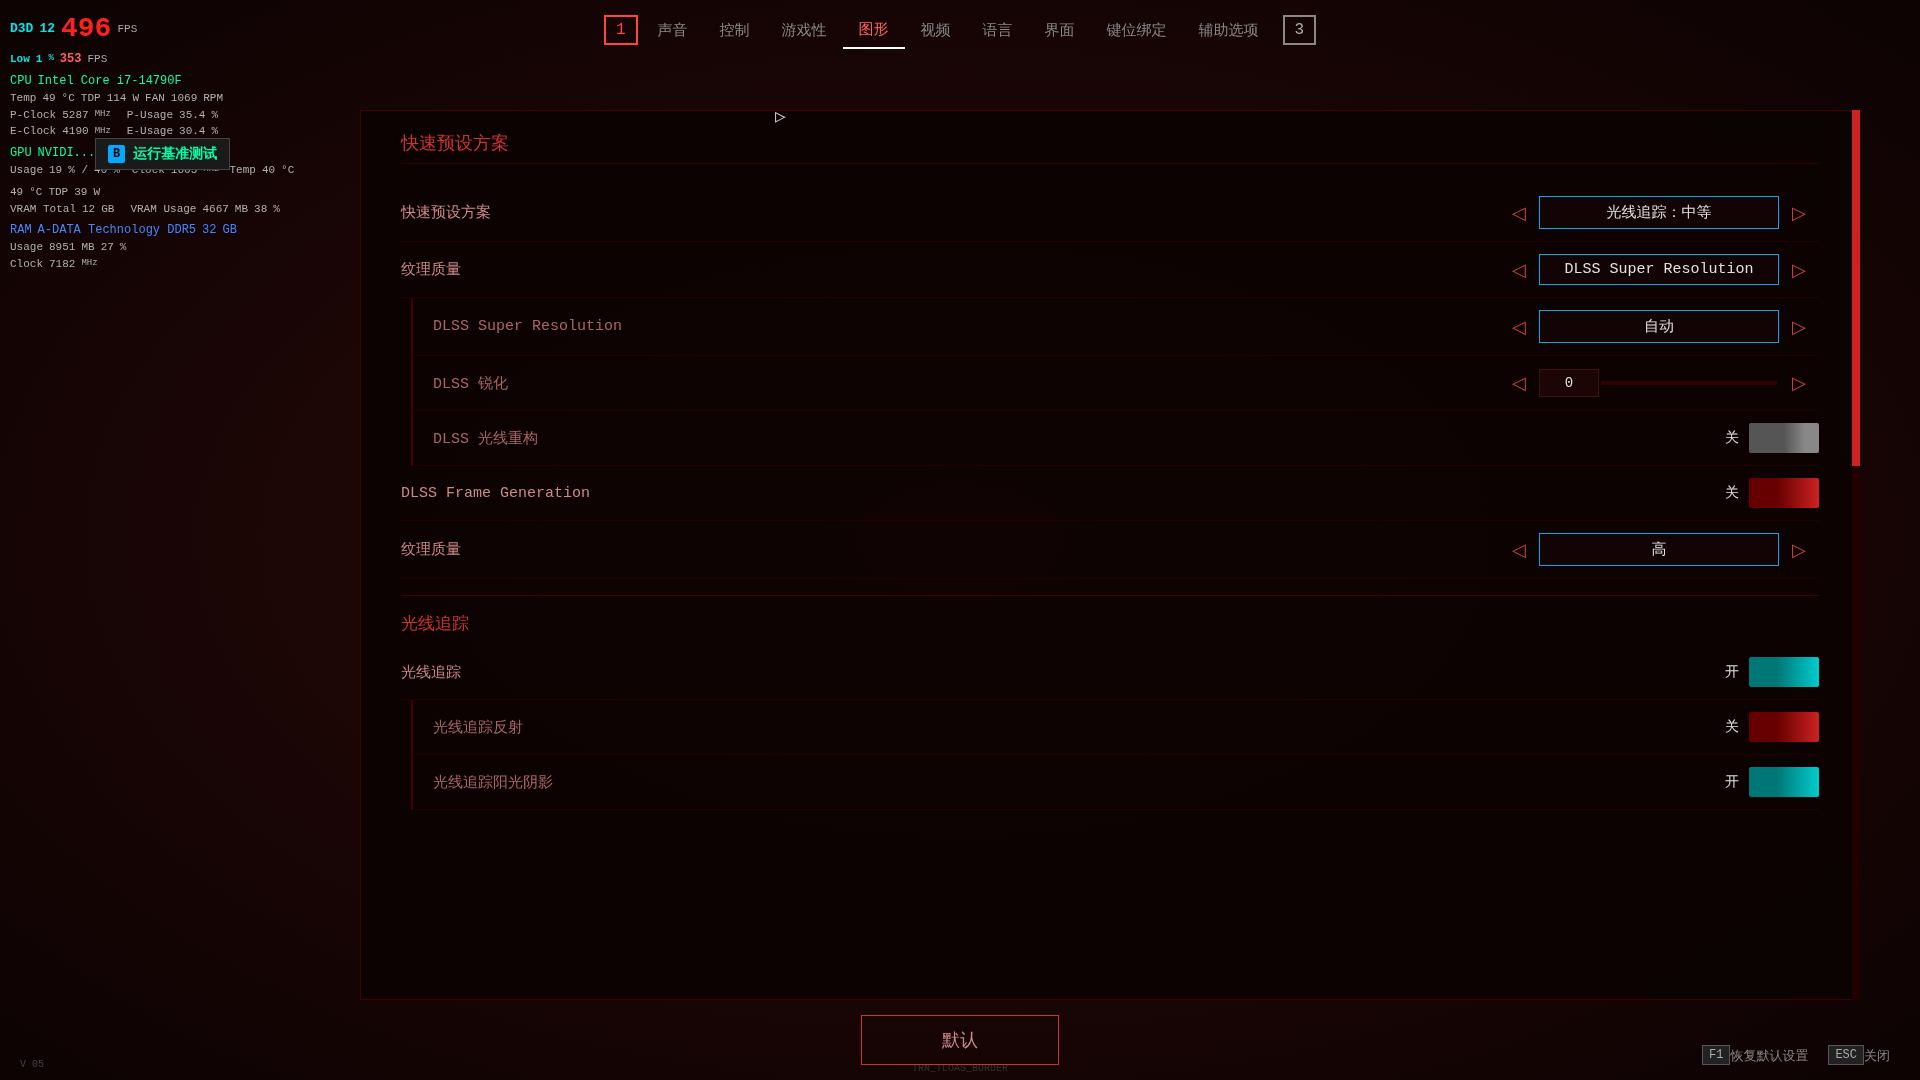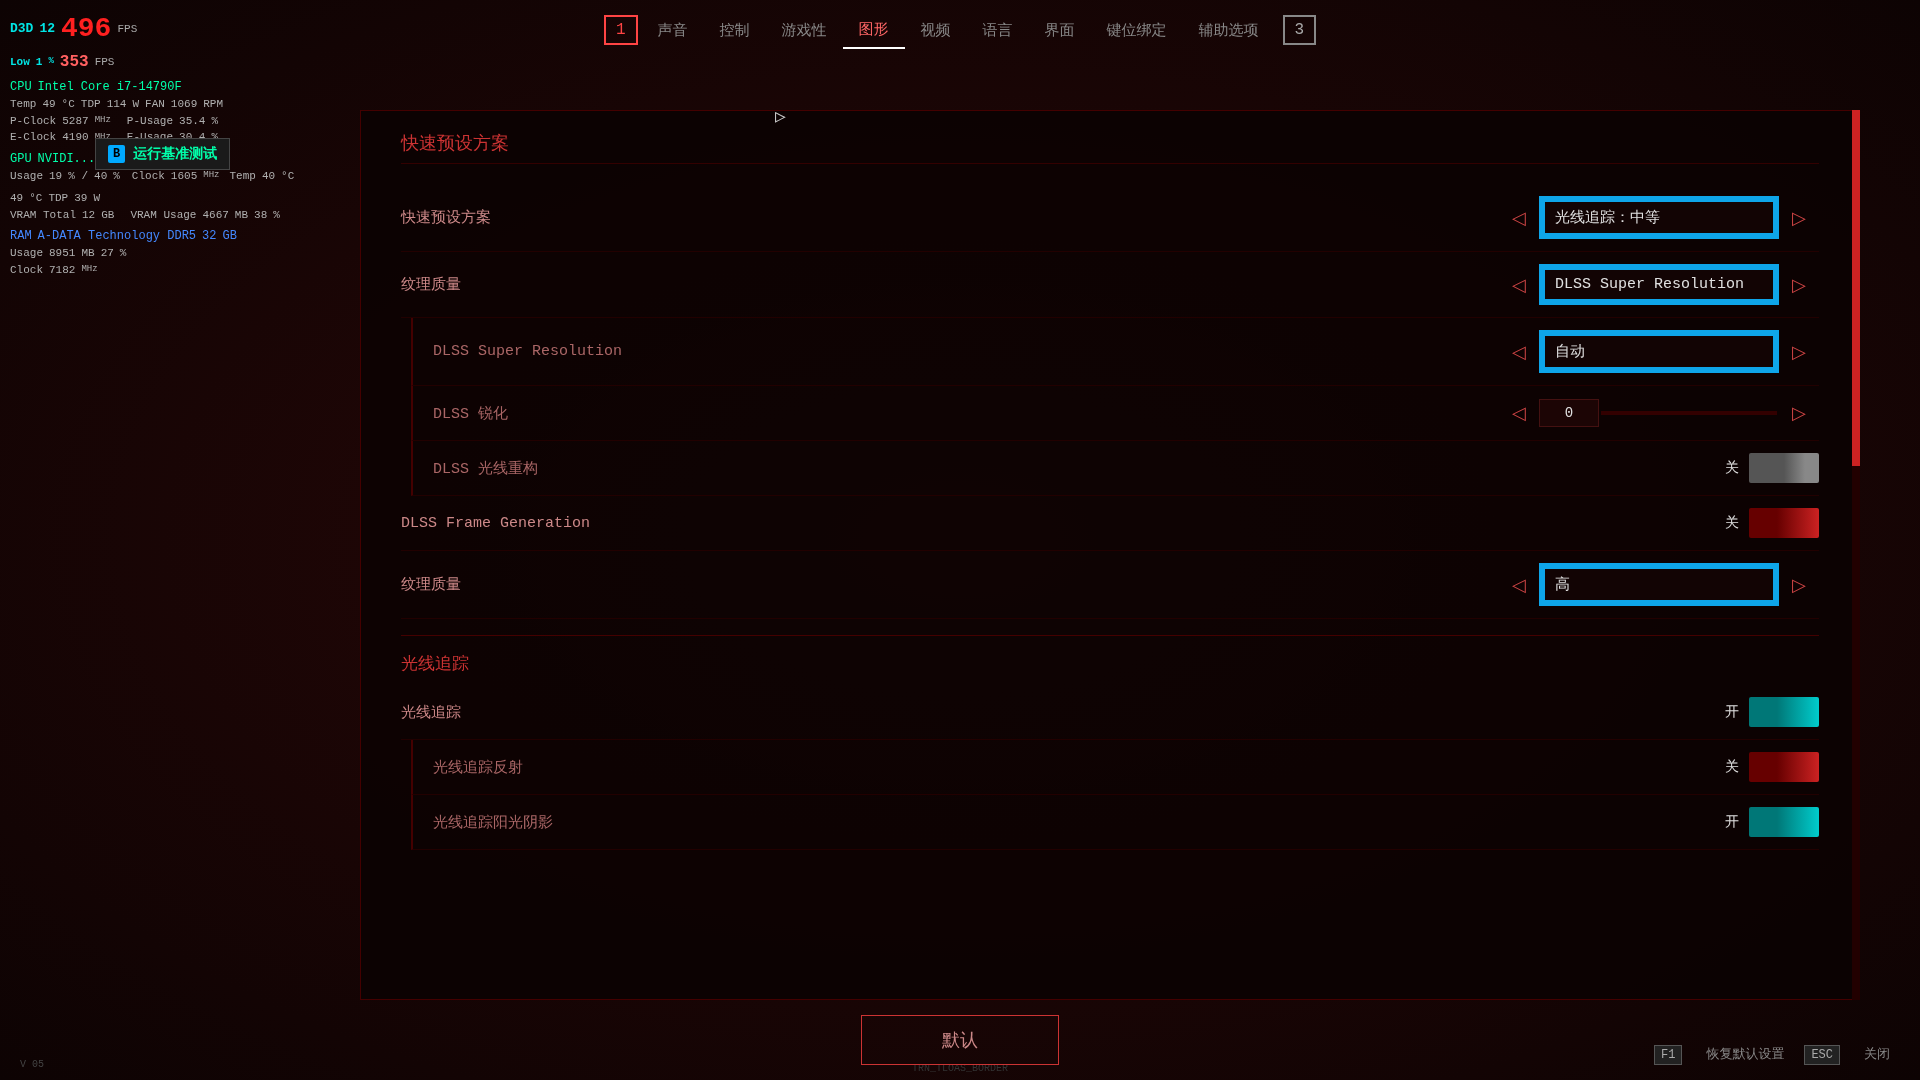--- a/index.html
+++ b/index.html
@@ -31,21 +31,21 @@
       font-size: 13px;
       line-height: 1.5;
     }
 
     .hud-line { display: flex; align-items: center; gap: 6px; flex-wrap: wrap; }
     .hud-cyan { color: #00e5e5; font-weight: bold; }
 
     .hud-d3d { color: #00e5e5; font-size: 13px; font-weight: bold; }
     .hud-fps-big { color: #ff2020; font-size: 28px; font-weight: bold; }
     .hud-fps-label { color: #aaa; font-size: 11px; vertical-align: super; }
-    .hud-fps-low { color: #ff6060; font-size: 16px; font-weight: bold; }
+    .hud-fps-low { color: #ff6060; font-size: 12px; font-weight: bold; }
 
     .cpu-line { color: #00ffaa; font-size: 12px; }
     .temp-line { color: #b0b0b0; font-size: 11px; }
     .gpu-line { color: #00ffaa; font-size: 12px; }
     .ram-line { color: #4488ff; font-size: 12px; }
 
     
     .benchmark-tooltip {
       position: absolute;
       top: 138px;
@@ -172,25 +172,25 @@
       color: #cc4444;
       font-size: 18px;
       cursor: pointer;
       padding: 4px 12px;
       width: 40px;
       text-align: center;
     }
 
     .selector-value {
       flex: 1;
-      text-align: left;
+      text-align: center;
       color: #e0e0e0;
       font-size: 15px;
       background: rgba(20,5,5,0.8);
-      border: 6px solid #0ea5e9;
+      border: 1px solid #0ea5e9;
       padding: 6px 10px;
       min-width: 240px;
     }
 
     
     .slider-container {
       display: flex;
       align-items: center;
       gap: 0;
       min-width: 320px;
@@ -298,22 +298,22 @@
       position: absolute;
       bottom: 15px;
       right: 30px;
       display: flex;
       gap: 20px;
       align-items: center;
     }
 
     .hint-item {
       display: flex;
-      align-items: flex-start;
-      gap: 24px;
+      align-items: flex-end;
+      gap: 0;
       color: #888;
       font-size: 13px;
     }
 
     .hint-key {
       background: #222;
       border: 1px solid #555;
       color: #aaa;
       padding: 2px 6px;
       font-size: 12px;

